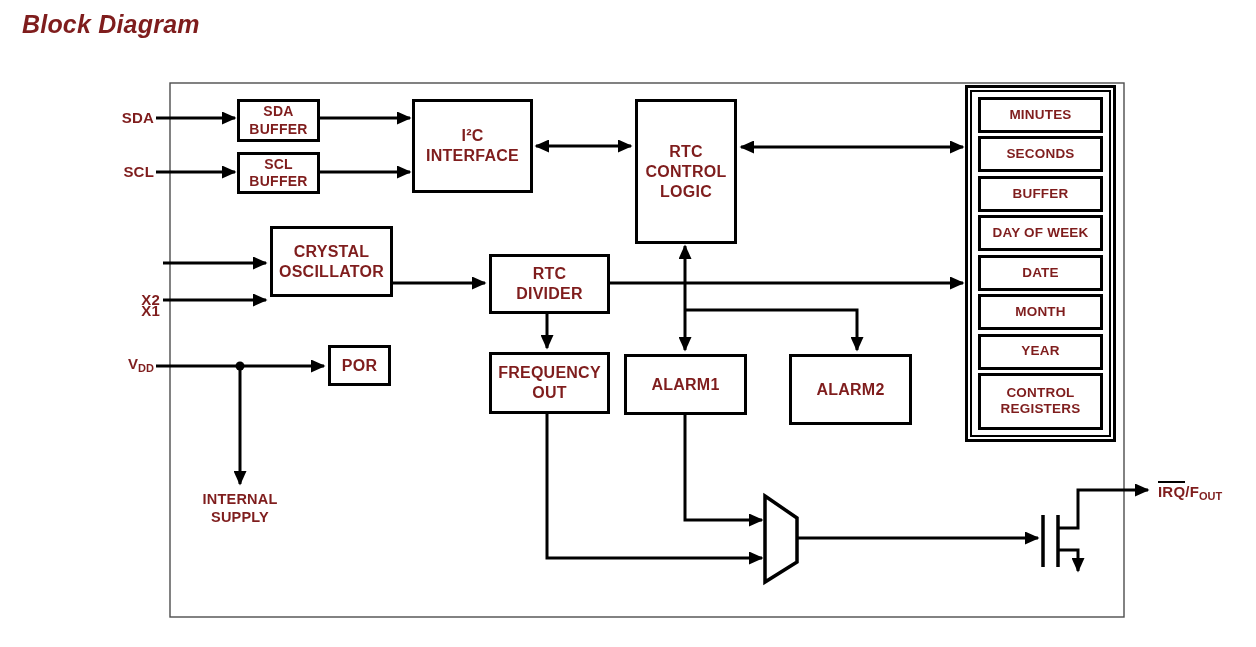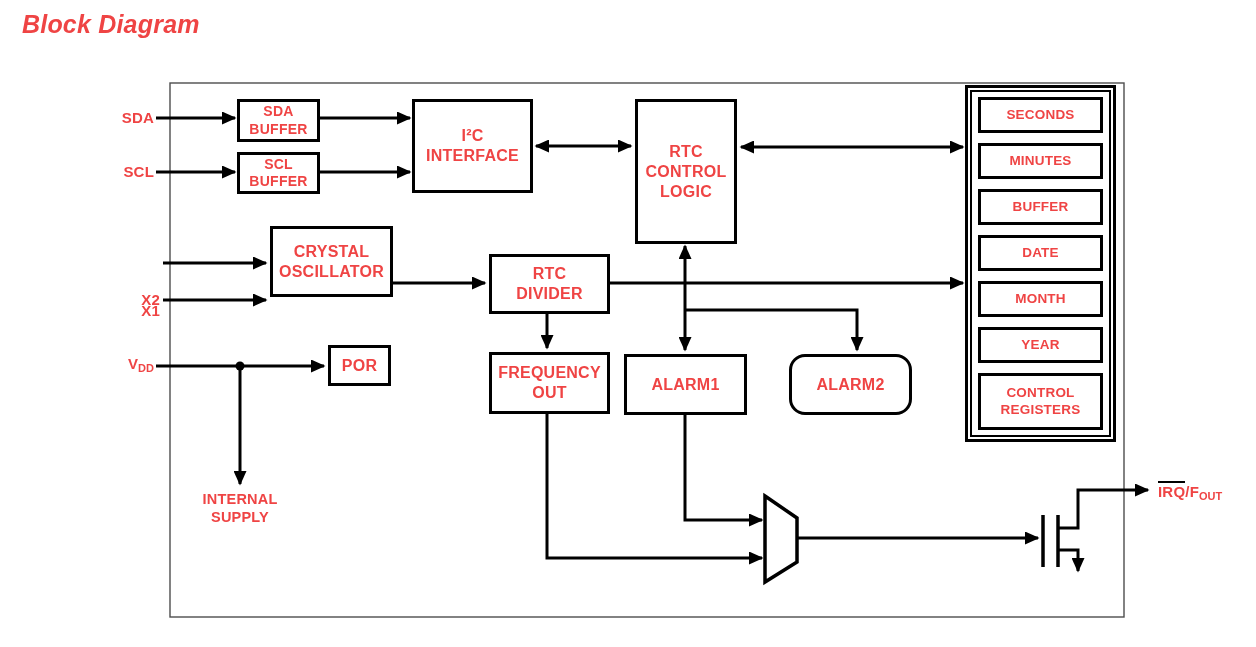--- a/index.html
+++ b/index.html
@@ -1,17 +1,17 @@
 <!DOCTYPE html>
 <html><head>
 <meta charset="utf-8">
 <style>
   html,body{margin:0;padding:0;background:#fff;}
   .stage{position:relative;width:1256px;height:647px;background:#fff;overflow:hidden;
-         font-family:"Liberation Sans",sans-serif;color:#ef4444;}
+         font-family:"Liberation Sans",sans-serif;color:#7f1d1d;}
   .title{position:absolute;left:22px;top:10px;font-size:25px;font-weight:bold;font-style:italic;
          letter-spacing:.2px;margin:0;}
   svg.wires{position:absolute;left:0;top:0;z-index:1;}
   .blk{position:absolute;z-index:2;box-sizing:border-box;border:3px solid #000;background:#fff;
        display:flex;align-items:center;justify-content:center;text-align:center;
        font-weight:bold;font-size:16px;line-height:1.25;letter-spacing:.25px;white-space:pre-line;}
   .reg-frame{position:absolute;z-index:2;box-sizing:border-box;border:3px solid #000;background:#fff;padding:2px;}
   .reg-inner{box-sizing:border-box;border:2px solid #000;width:100%;height:100%;
              padding:5px 6px;display:flex;flex-direction:column;justify-content:space-between;}
   .reg-cell{box-sizing:border-box;border:3px solid #000;height:36px;
@@ -98,27 +98,28 @@
 CONTROL
 LOGIC</div>
   <div class="blk" style="left:270px;top:226px;width:123px;height:71px;">CRYSTAL
 OSCILLATOR</div>
   <div class="blk" style="left:489px;top:254px;width:121px;height:60px;">RTC
 DIVIDER</div>
   <div class="blk" style="left:328px;top:345px;width:63px;height:41px;">POR</div>
   <div class="blk" style="left:489px;top:352px;width:121px;height:62px;">FREQUENCY
 OUT</div>
   <div class="blk" style="left:624px;top:354px;width:123px;height:61px;">ALARM1</div>
-  <div class="blk" style="left:789px;top:354px;width:123px;height:61px;border-radius:16px;">ALARM2</div>
+  <div class="blk" style="left:789px;top:354px;width:123px;height:71px;">ALARM2</div>
 
   <div class="reg-frame" style="left:965px;top:85px;width:151px;height:357px;">
     <div class="reg-inner">
+      <div class="reg-cell">MINUTES</div>
       <div class="reg-cell">SECONDS</div>
-      <div class="reg-cell">MINUTES</div>
       <div class="reg-cell">BUFFER</div>
+      <div class="reg-cell">DAY OF WEEK</div>
       <div class="reg-cell">DATE</div>
       <div class="reg-cell">MONTH</div>
       <div class="reg-cell">YEAR</div>
       <div class="reg-cell">CONTROL
 REGISTERS</div>
     </div>
   </div>
 
   <div class="pin" style="left:110px;top:109px;width:44px;text-align:right;">SDA</div>
   <div class="pin" style="left:110px;top:163px;width:44px;text-align:right;">SCL</div>

